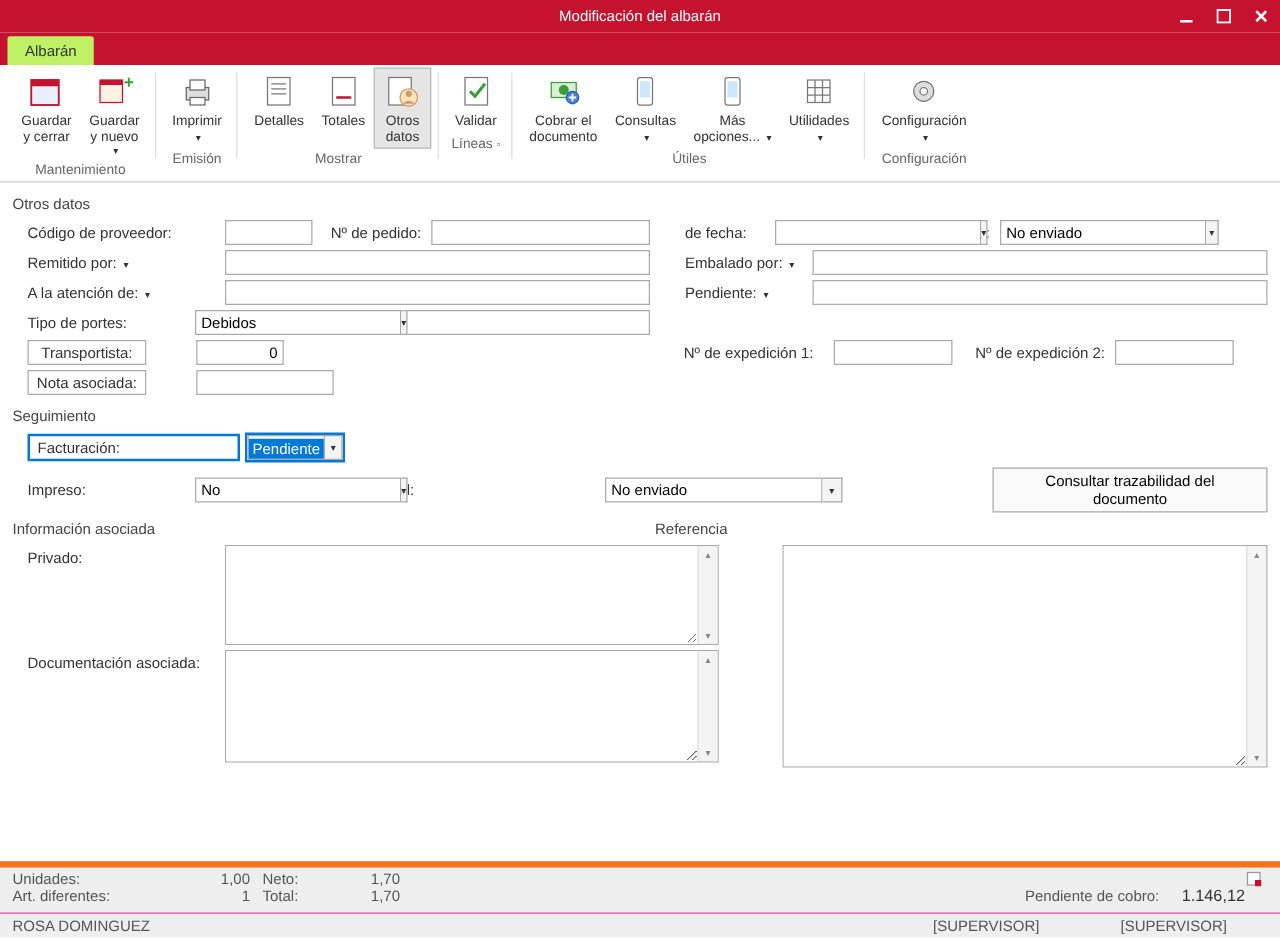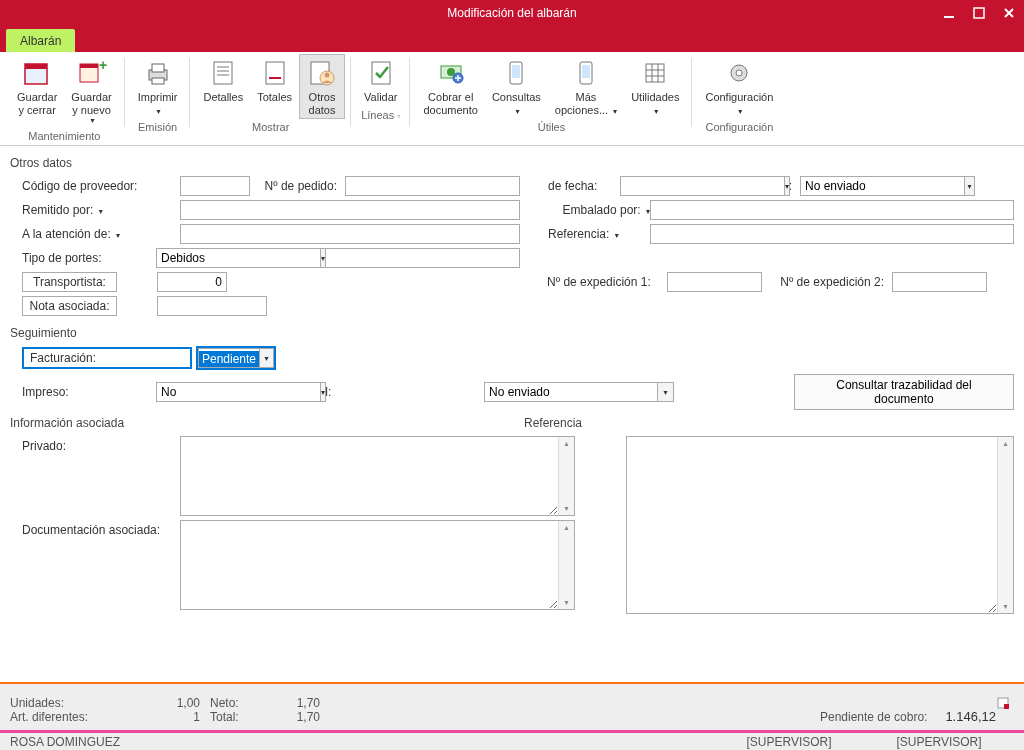--- a/index.html
+++ b/index.html
@@ -31,23 +31,23 @@
 .combo .input { flex: 1; }
 .combo .arrow { width: 16px; border: 1px solid #aaa; border-left: none; background: #f4f4f4; display: flex; align-items: center; justify-content: center; font-size: 8px; cursor: pointer; }
 .btn-box { border: 1px solid #aaa; background: #fff; padding: 2px 6px; font-size: 12px; cursor: pointer; text-align: center; display: flex; align-items: center; justify-content: center; }
 .half { display: flex; }
 .col { flex: 1; }
 .accent-sel { border: 2px solid #0078d7; position: relative; }
 .accent-sel .val { background: #0078d7; color: #fff; padding: 0 3px; height: 16px; line-height: 16px; display: inline-block; }
 .scrollbar-fake { width: 16px; background: #f4f4f4; border-left: 1px solid #ddd; display: flex; flex-direction: column; justify-content: space-between; align-items: center; font-size: 8px; color: #888; padding: 2px 0; }
 .txtwrap { display: flex; border: 1px solid #aaa; }
 .txtwrap textarea { border: none; outline: none; }
-.statusbar { position: absolute; left: 0; right: 0; bottom: 20px; background: #eee; border-top: 2px solid #f97316; padding: 12px 10px 6px; display: flex; font-size: 12px; color: #555; }
+.statusbar { position: absolute; left: 0; right: 0; bottom: 20px; background: #eee; border-top: 5px solid #f97316; padding: 2px 10px 6px; display: flex; font-size: 12px; color: #555; }
 .statusbar .pair { display: flex; gap: 4px; }
-.bottombar { position: absolute; left: 0; right: 0; bottom: 0; height: 20px; background: #eee; border-top: 3px solid #ec4899; display: flex; align-items: center; font-size: 12px; color: #555; padding: 0 10px; }
+.bottombar { position: absolute; left: 0; right: 0; bottom: 0; height: 20px; background: #eee; border-top: 1px solid #ec4899; display: flex; align-items: center; font-size: 12px; color: #555; padding: 0 10px; }
 .convert-btn { border: 1px solid #aaa; background: #fafafa; padding: 3px 12px; font-size: 12px; cursor: pointer; }
 svg { display: block; }
 </style>
 </head>
 <body>
 
 <div class="titlebar">
   <span class="title">Modificación del albarán</span>
   <div class="win-controls">
     <div>
@@ -253,28 +253,28 @@
     <span class="lbl-cell" style="width:100px; text-align:right; padding-right:8px;">RETO:</span>
     <div class="combo" style="width:175px;">
       <input class="input" value="No enviado" style="">
       <div class="arrow">▾</div>
     </div>
   </div>
 
   <div class="row">
     <span class="lbl-cell" style="width:170px; padding-left:12px;"><span>Remitido por:</span> <span class="dropdown-arrow">▾</span></span>
     <input class="input" style="width: 340px;" value="">
-    <span class="lbl-cell" style="width:130px; padding-left:28px;text-align:right;"><span>Embalado por:</span> <span class="dropdown-arrow">▾</span></span>
+    <span class="lbl-cell" style="width:130px; padding-left:28px;"><span>Embalado por:</span> <span class="dropdown-arrow">▾</span></span>
     <input class="input" style="flex: 1 1 0%;" value="">
   </div>
 
   <div class="row">
     <span class="lbl-cell" style="width:170px; padding-left:12px;"><span>A la atención de:</span> <span class="dropdown-arrow">▾</span></span>
     <input class="input" style="width: 340px;" value="">
-    <span class="lbl-cell" style="width:130px; padding-left:28px;"><span>Referencia:</span> <span class="dropdown-arrow">▾</span></span>
+    <span class="lbl-cell" style="width:130px; padding-left:28px;"><span>Pendiente:</span> <span class="dropdown-arrow">▾</span></span>
     <input class="input" style="flex: 1 1 0%;" value="">
   </div>
 
   <div class="row">
     <span class="lbl-cell" style="width:146px; padding-left:12px;">Tipo de portes:</span>
     <div class="combo" style="width:90px;">
       <input class="input" value="Debidos" style="">
       <div class="arrow">▾</div>
     </div>
     <input class="input" style="width: 270px; margin-left: 4px;">

